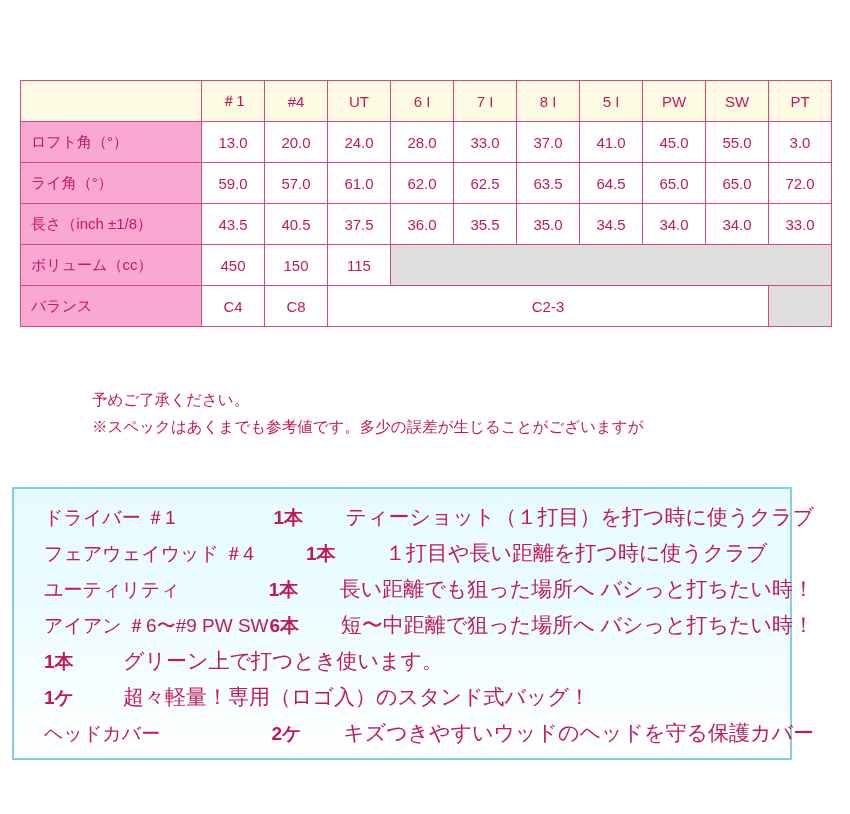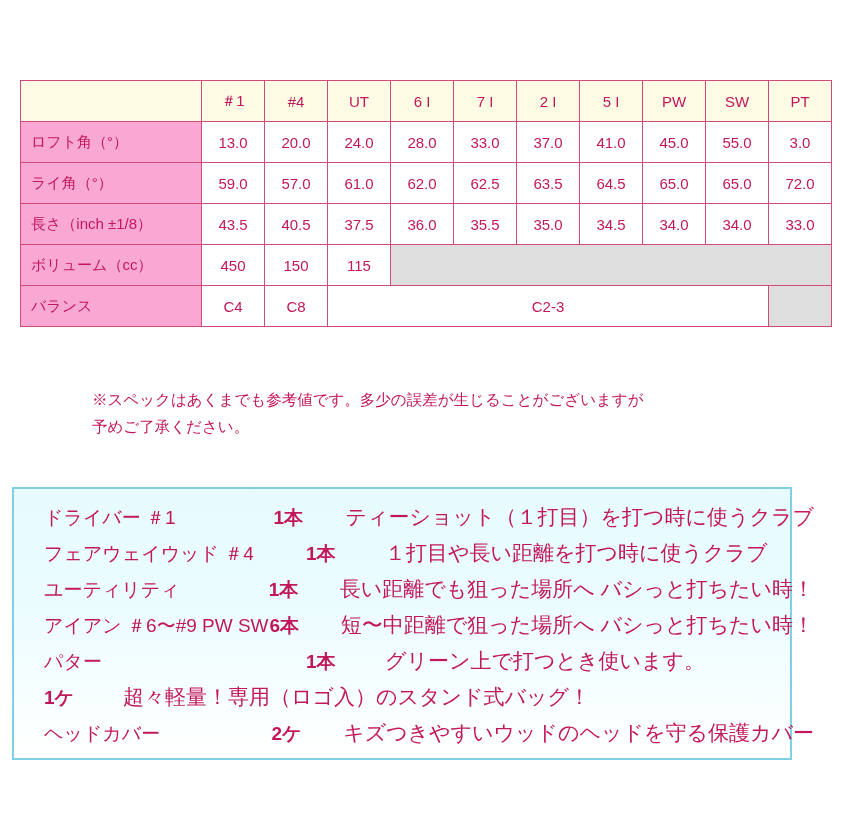--- a/index.html
+++ b/index.html
@@ -118,21 +118,21 @@
 <div id="spec-table-wrap">
   <table class="spec">
     <thead>
       <tr>
         <th class="rowhead corner"></th>
         <th>＃1</th>
         <th>#4</th>
         <th>UT</th>
         <th>6 I</th>
         <th>7 I</th>
-        <th>2 I</th>
+        <th>8 I</th>
         <th>5 I</th>
         <th>PW</th>
         <th>SW</th>
         <th>PT</th>
       </tr>
     </thead>
     <tbody>
 
       <tr>
         <td class="rowhead">ロフト角（°）</td>
@@ -191,22 +191,22 @@
         <td>C8</td>
         <td colspan="7">C2-3</td>
         <td class="blank"></td>
       </tr>
 
     </tbody>
   </table>
 </div>
 
 <div id="spec-note">
+  <div>予めご了承ください。</div>
   <div>※スペックはあくまでも参考値です。多少の誤差が生じることがございますが</div>
-  <div>予めご了承ください。</div>
 </div>
 
 <div id="contents-box">
   <div id="contents-list">
 
     <div class="crow">
       <div class="cname">ドライバー ＃1</div>
       <div class="cqty">1本</div>
       <div class="cdesc">ティーショット（１打目）を打つ時に使うクラブ</div>
     </div>
@@ -223,21 +223,20 @@
       <div class="cdesc">長い距離でも狙った場所へ バシっと打ちたい時！</div>
     </div>
 
     <div class="crow">
       <div class="cname">アイアン ＃6〜#9 PW SW</div>
       <div class="cqty">6本</div>
       <div class="cdesc">短〜中距離で狙った場所へ バシっと打ちたい時！</div>
     </div>
 
     <div class="crow">
-      <div class="cname">パター</div>
       <div class="cqty">1本</div>
       <div class="cdesc">グリーン上で打つとき使います。</div>
     </div>
 
     <div class="crow">
       <div class="cqty">1ケ</div>
       <div class="cdesc">超々軽量！専用（ロゴ入）のスタンド式バッグ！</div>
     </div>
 
     <div class="crow">

